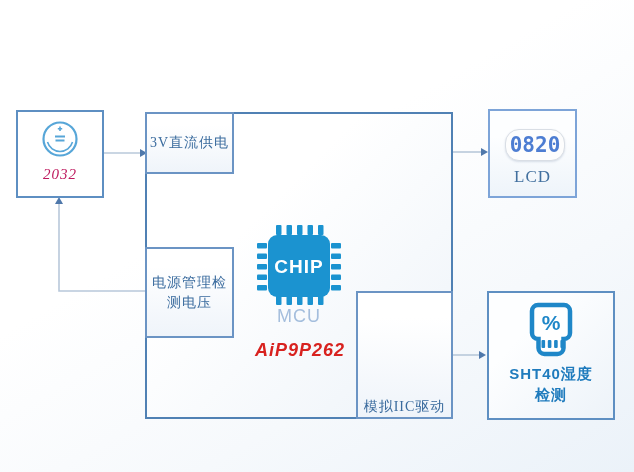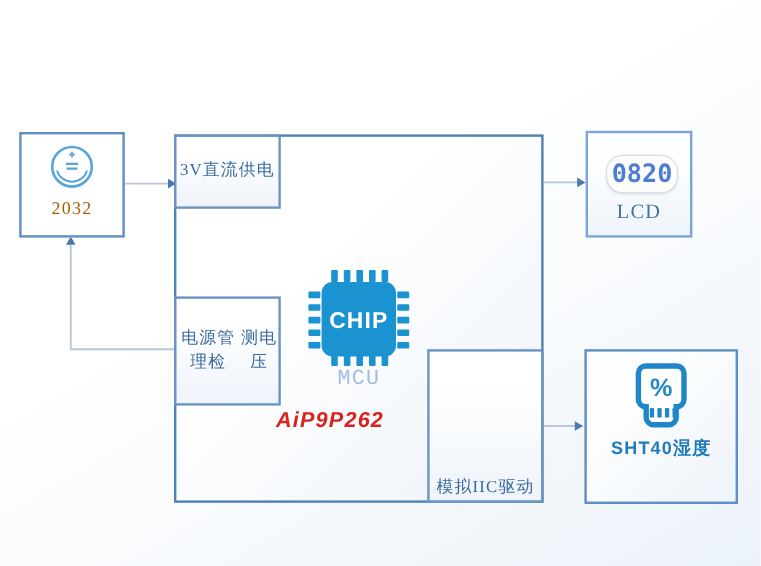--- a/index.html
+++ b/index.html
@@ -23,35 +23,35 @@
     font-size:14px;text-align:center;line-height:20px;letter-spacing:1px;
   }
   .big-box{
     position:absolute;box-sizing:border-box;z-index:2;
     left:145px;top:112px;width:308px;height:307px;
     border:2px solid #5081b4;
     background:linear-gradient(135deg,#ffffff 35%,#edf3f9 100%);
   }
   .box-3v{left:145px;top:112px;width:89px;height:62px;}
   .box-lcd-module{left:356px;top:112px;width:97px;height:87px;}
-  .box-power-mgmt{left:145px;top:247px;width:89px;height:91px;flex-direction:row;}
+  .box-power-mgmt{left:145px;top:247px;width:89px;height:91px;flex-direction:column;}
   .box-iic{left:356px;top:291px;width:97px;height:128px;align-items:flex-end;}
   .battery-box{
     left:16px;top:110px;width:88px;height:88px;z-index:3;
     border:2px solid #5e8fc2;background:#ffffff;
     flex-direction:column;justify-content:flex-start;padding-top:8px;
   }
-  .battery-label{color:#a16207;font-size:15px;letter-spacing:1px;margin-top:2px;}
+  .battery-label{color:#be185d;font-size:15px;letter-spacing:1px;margin-top:2px;font-style:italic;}
   .chip-wrap{position:absolute;left:254px;top:224px;z-index:3;}
   .mcu-label{
     position:absolute;left:259px;top:306px;width:80px;z-index:3;text-align:center;
-    font-family:Liberation Mono, monospace;font-size:18px;color:#a4bedd;letter-spacing:1px;
+    font-family:Liberation Sans, sans-serif;font-size:18px;color:#a4bedd;letter-spacing:1px;
   }
   .part-number{
-    position:absolute;left:230px;top:340px;width:140px;z-index:3;
+    position:absolute;left:230px;top:340px;width:140px;z-index:3;text-align:center;
     color:#d8221f;font-size:18px;font-weight:bold;font-style:italic;letter-spacing:1px;
     font-family:"Liberation Sans",sans-serif;
   }
   .lcd-box{
     position:absolute;box-sizing:border-box;z-index:3;
     left:488px;top:109px;width:89px;height:89px;
     border:2px solid #7da4d8;
     background:linear-gradient(180deg,#fdfeff 30%,#eef4fa 100%);
   }
   .lcd-display{
@@ -168,16 +168,17 @@
       <g fill="#1f87c8">
         <rect x="14.5" y="38" width="3.6" height="8" rx="1"></rect>
         <rect x="20.8" y="38" width="3.6" height="8" rx="1"></rect>
         <rect x="27.1" y="38" width="3.6" height="8" rx="1"></rect>
         <rect x="33.4" y="38" width="3.6" height="8" rx="1"></rect>
       </g>
       <text x="24" y="28" text-anchor="middle" fill="#1f87c8" font-family="Liberation Sans, sans-serif" font-size="21" font-weight="bold">%</text>
     </svg>
     <div class="sht40-text">
       <div>SHT40湿度</div>
+      <div>检测</div>
     </div>
   </div>
 
 </div>
 
 </body></html>

